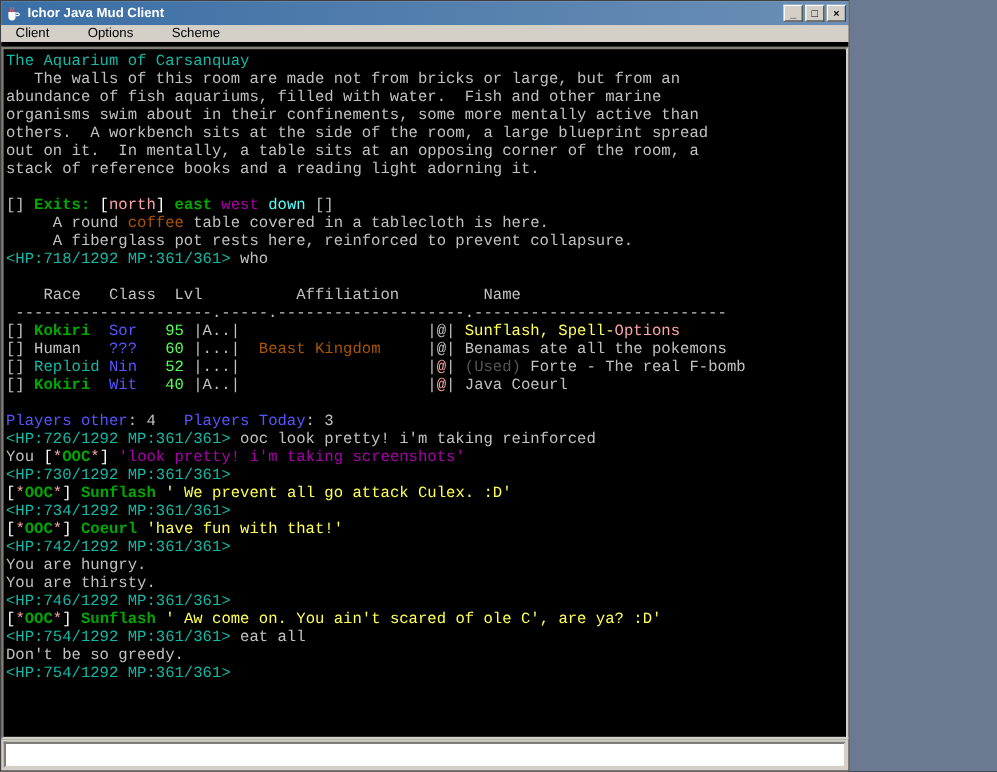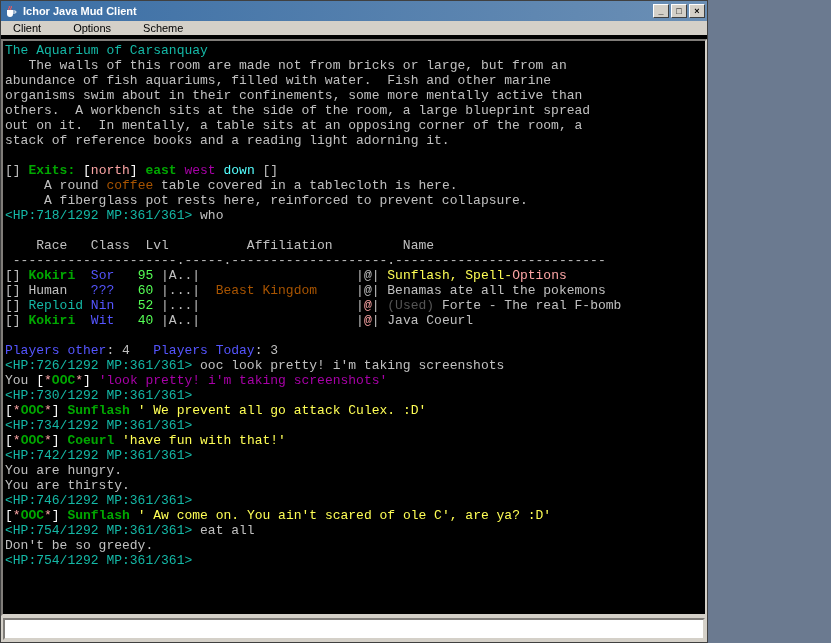--- a/index.html
+++ b/index.html
@@ -128,21 +128,21 @@
 <span class="cy">&lt;HP:718/1292 MP:361/361&gt;</span><span class="w"> who</span>
 
 <span class="w">    Race   Class  Lvl          Affiliation         Name</span>
 <span class="w"> ---------------------.-----.--------------------.---------------------------</span>
 <span class="w">[] </span><span class="g">Kokiri  </span><span class="B">Sor   </span><span class="gB">95 </span><span class="w">|A..|                    |@| </span><span class="Y">Sunflash, Spell-</span><span class="R">Options</span>
 <span class="w">[] </span><span class="w">Human   </span><span class="B">???   </span><span class="gB">60 </span><span class="w">|...|  </span><span class="y">Beast Kingdom</span><span class="w">     |@| </span><span class="w">Benamas ate all the pokemons</span>
 <span class="w">[] </span><span class="cy">Reploid </span><span class="B">Nin   </span><span class="gB">52 </span><span class="w">|...|                    |</span><span class="R">@</span><span class="w">| </span><span class="k">(Used)</span><span class="w"> Forte - The real F-bomb</span>
 <span class="w">[] </span><span class="g">Kokiri  </span><span class="B">Wit   </span><span class="gB">40 </span><span class="w">|A..|                    |</span><span class="R">@</span><span class="w">| </span><span class="w">Java Coeurl</span>
 
 <span class="B">Players other</span><span class="w">: 4   </span><span class="B">Players Today</span><span class="w">: 3</span>
-<span class="cy">&lt;HP:726/1292 MP:361/361&gt;</span><span class="w"> ooc look pretty! i'm taking screenshots</span>
+<span class="cy">&lt;HP:726/1292 MP:361/361&gt;</span><span class="w"> ooc look pretty! i'm taking reinforced</span>
 <span class="w">You </span><span class="W">[</span><span class="R">*</span><span class="g">OOC</span><span class="R">*</span><span class="W">] </span><span class="m">'look pretty! i'm taking screenshots'</span>
 <span class="cy">&lt;HP:730/1292 MP:361/361&gt;</span>
 <span class="W">[</span><span class="R">*</span><span class="g">OOC</span><span class="R">*</span><span class="W">] </span><span class="g">Sunflash </span><span class="Y">' We prevent all go attack Culex. :D'</span>
 <span class="cy">&lt;HP:734/1292 MP:361/361&gt;</span>
 <span class="W">[</span><span class="R">*</span><span class="g">OOC</span><span class="R">*</span><span class="W">] </span><span class="g">Coeurl </span><span class="Y">'have fun with that!'</span>
 <span class="cy">&lt;HP:742/1292 MP:361/361&gt;</span>
 <span class="w">You are hungry.</span>
 <span class="w">You are thirsty.</span>
 <span class="cy">&lt;HP:746/1292 MP:361/361&gt;</span>
 <span class="W">[</span><span class="R">*</span><span class="g">OOC</span><span class="R">*</span><span class="W">] </span><span class="g">Sunflash </span><span class="Y">' Aw come on. You ain't scared of ole C', are ya? :D'</span>

